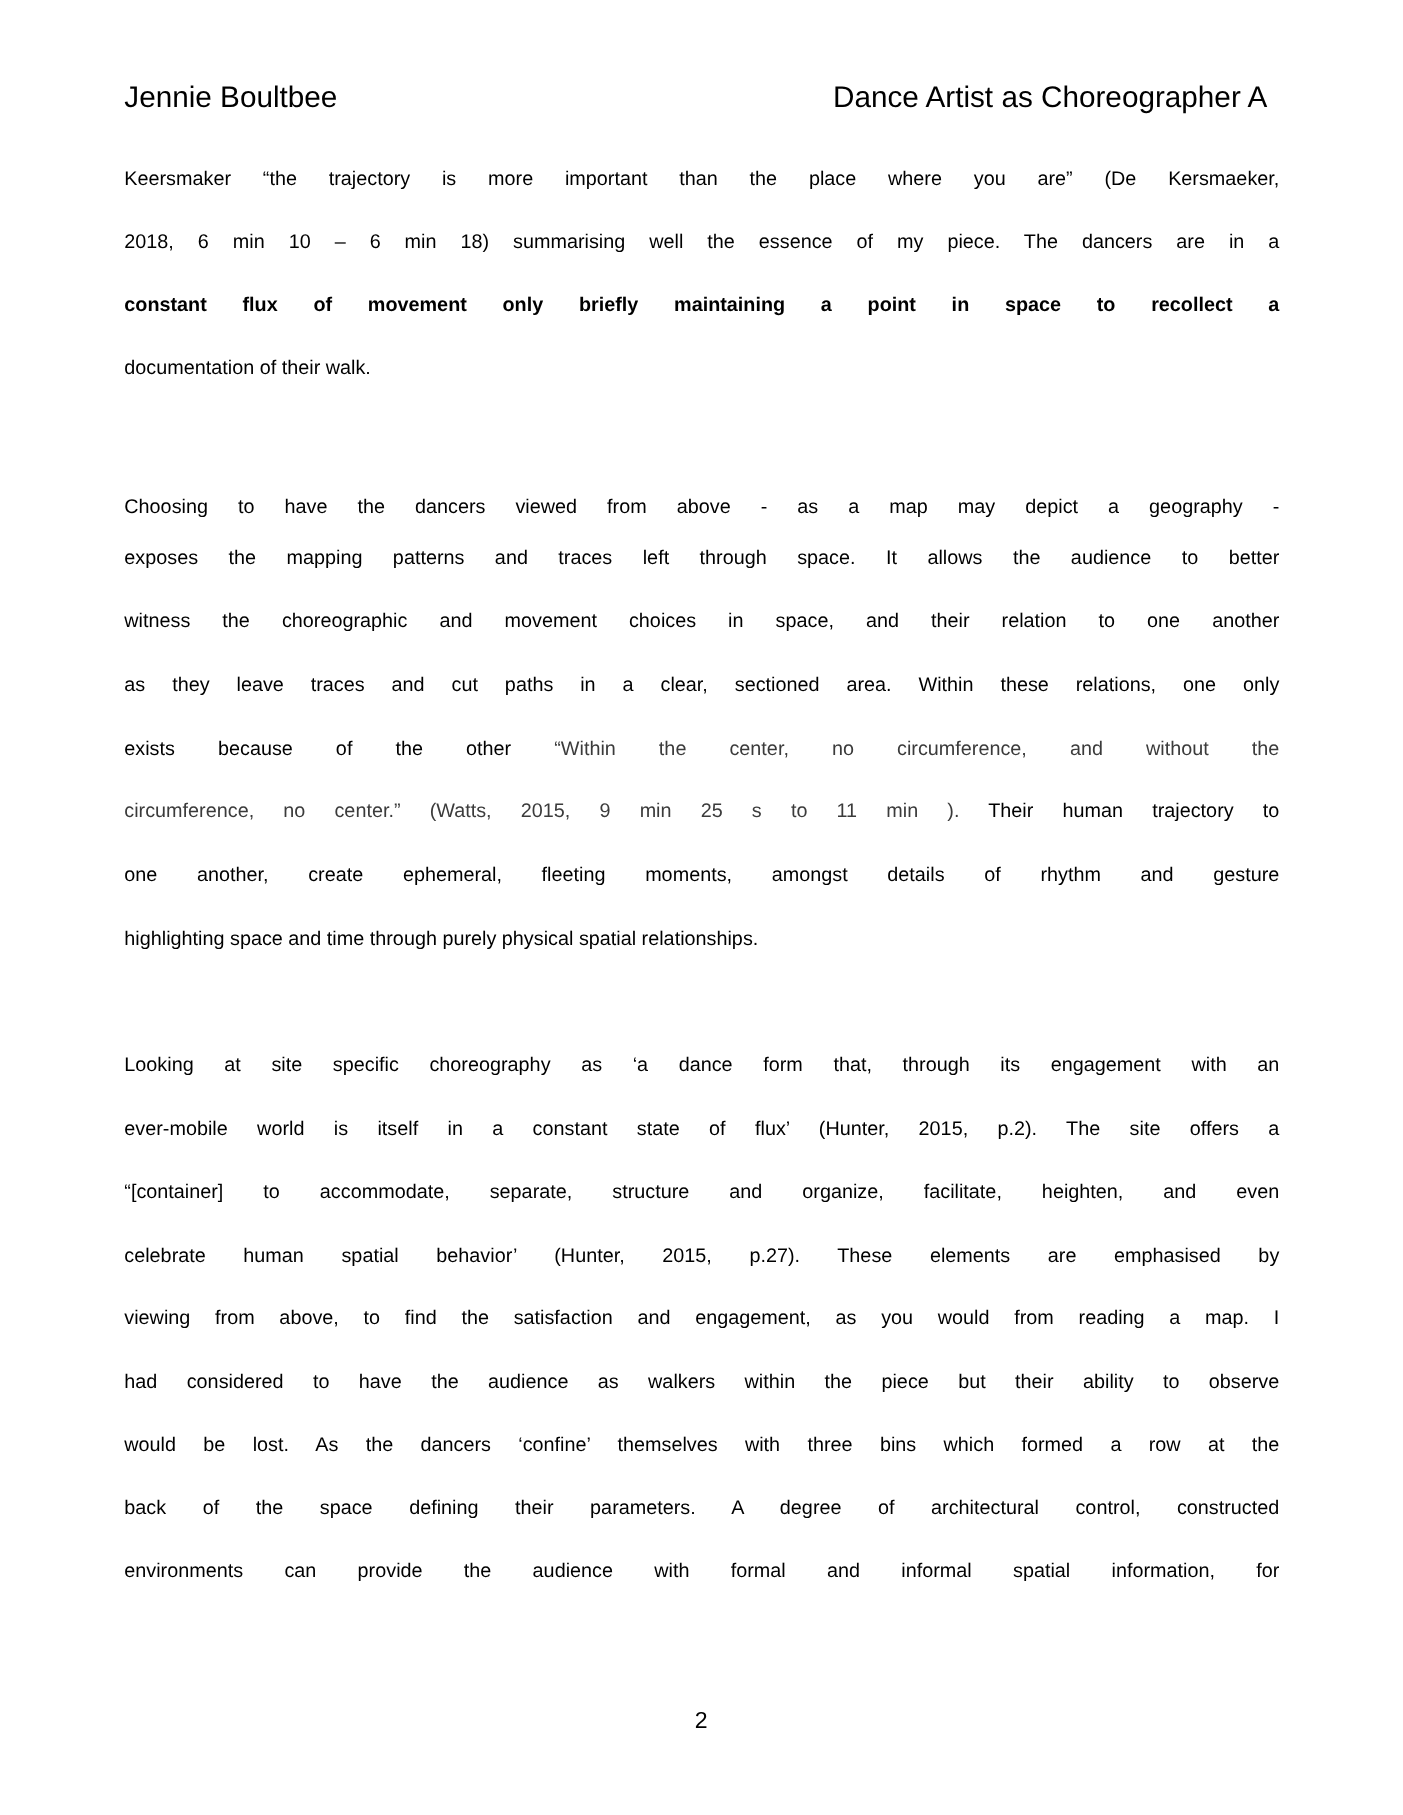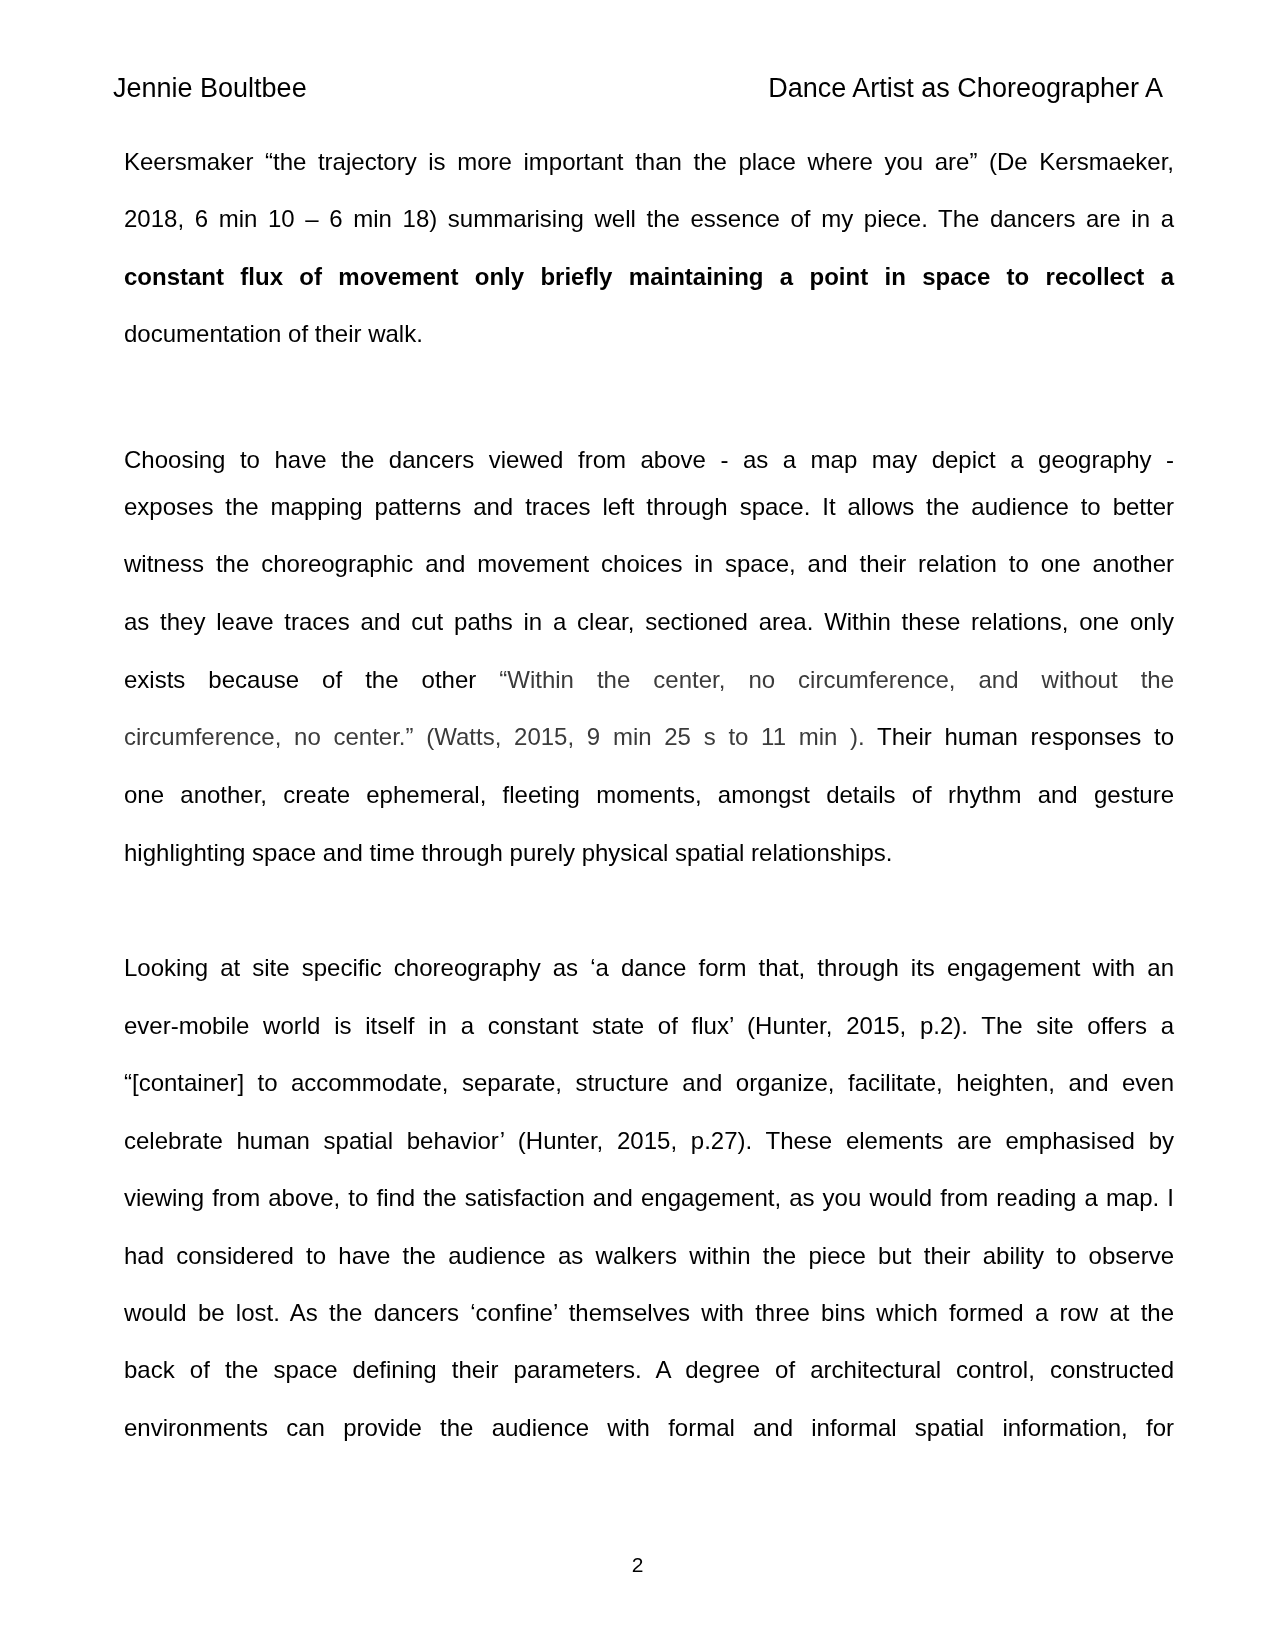--- a/index.html
+++ b/index.html
@@ -1,21 +1,21 @@
 <!DOCTYPE html>
 <html><head>
 <meta charset="utf-8">
 <style>
   html, body { margin: 0; padding: 0; background: #ffffff; }
   body { width: 1275px; height: 1650px; position: relative; overflow: hidden;
          font-family: "Liberation Sans", sans-serif; color: #000; }
   .hdr { position: absolute; top: 76px; font-size: 27px; line-height: 24px; }
   .hdr.left { left: 113px; }
-  .hdr.right { right: 112px; text-align: right; }
-  .line { position: absolute; left: 124px; width: 1050px; font-size: 24px; line-height: 28px;
+  .hdr.right { right: 123px; text-align: right; }
+  .line { position: absolute; left: 113px; width: 1050px; font-size: 18px; line-height: 28px;
           text-align: justify; text-align-last: justify; white-space: nowrap; }
   .line.last { text-align-last: left; }
   .grey { color: #3b3b3b; }
   .pnum { position: absolute; top: 1553px; left: 0; width: 1275px; text-align: center;
           font-size: 21px; }
 </style>
 </head>
 <body>
 
 <div>
@@ -29,21 +29,21 @@
   <div class="line" style="top: 263px; word-spacing: 0px; font-weight: bold;">constant flux of movement only briefly maintaining a point in space to recollect a</div>
   <div class="line last" style="top:320px">documentation of their walk.</div>
 </div>
 
 <div>
   <div class="line" style="top: 435px; word-spacing: 0px; margin-top: 11px;">Choosing to have the dancers viewed from above - as a map may depict a geography -</div>
   <div class="line" style="top: 493px; word-spacing: 0px;">exposes the mapping patterns and traces left through space. It allows the audience to better</div>
   <div class="line" style="top: 550px; word-spacing: 0px;">witness the choreographic and movement choices in space, and their relation to one another</div>
   <div class="line" style="top: 608px; word-spacing: 0px;">as they leave traces and cut paths in a clear, sectioned area. Within these relations, one only</div>
   <div class="line" style="top: 666px; word-spacing: 0px;"><span>exists because of the other </span><span class="grey">“Within the center, no circumference, and without the</span></div>
-  <div class="line" style="top: 723px; word-spacing: 0px; letter-spacing: -0.000173611px;"><span class="grey">circumference, no center.” (Watts, 2015, 9 min 25 s to 11 min ). </span><span> Their human responses to</span></div>
+  <div class="line" style="top: 723px; word-spacing: 0px; letter-spacing: -0.000173611px;"><span class="grey">circumference, no center.” (Watts, 2015, 9 min 25 s to 11 min ). </span><span> Their human trajectory to</span></div>
   <div class="line" style="top: 781px; word-spacing: 0px;">one another, create ephemeral, fleeting moments, amongst details of rhythm and gesture</div>
   <div class="line last" style="top:839px">highlighting space and time through purely physical spatial relationships.</div>
 </div>
 
 <div>
   <div class="line" style="top: 954px; word-spacing: 0px;">Looking at site specific choreography as ‘a dance form that, through its engagement with an</div>
   <div class="line" style="top: 1012px; word-spacing: 0px;">ever-mobile world is itself in a  constant state of flux’ (Hunter, 2015, p.2). The site offers a</div>
   <div class="line" style="top: 1069px; word-spacing: 0px;">“[container] to accommodate, separate, structure and organize, facilitate, heighten, and even</div>
   <div class="line" style="top: 1127px; word-spacing: 0px;">celebrate human spatial behavior’ (Hunter, 2015, p.27). These elements are emphasised by</div>
   <div class="line" style="top: 1184px; word-spacing: 0px;">viewing from above, to find the satisfaction and engagement, as you would from reading a map. I</div>

